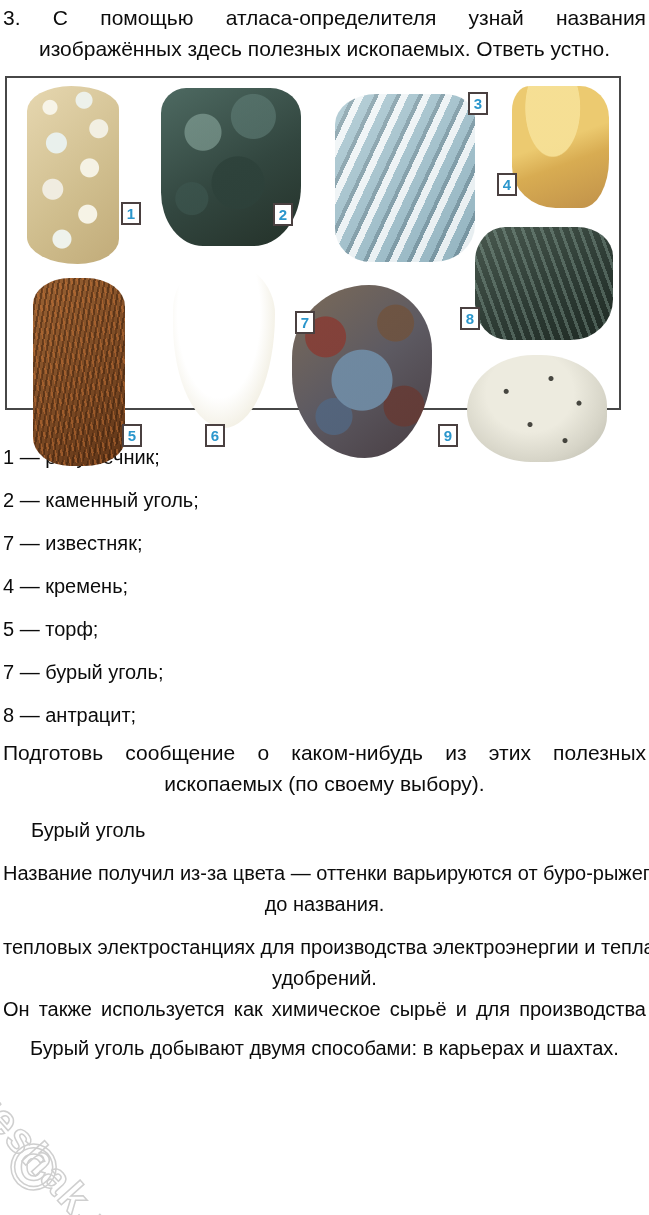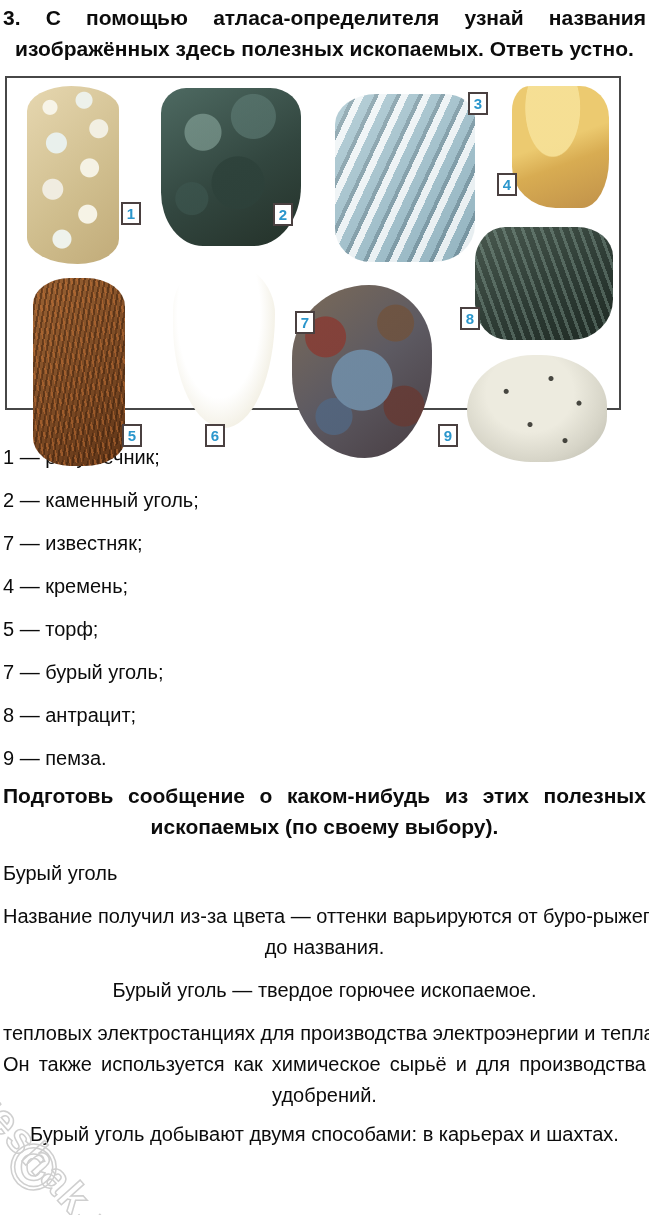--- a/index.html
+++ b/index.html
@@ -4,21 +4,21 @@
 <style>
   html,body{margin:0;padding:0;}
   body{
     width:649px;height:1215px;overflow:hidden;position:relative;
     background:#ffffff;color:#0c0c0c;
     font-family:"Liberation Sans","DejaVu Sans",sans-serif;
   }
   .content{position:relative;z-index:1;padding:2px 3px 0 3px;}
   .line{display:block;white-space:nowrap;line-height:31px;text-align:center;}
   .stretch{white-space:normal;text-align:justify;text-align-last:justify;}
-  .task-heading{font-size:21px;font-weight:700;}
+  .task-heading{font-size:21px;font-weight:400;}
   
   .figure{
     position:relative;margin:12px 0 0 2px;width:612px;height:330px;
     border:2px solid #474747;background:#ffffff;
   }
   .mineral{position:absolute;}
   .label-box{
     position:absolute;width:20px;height:23px;box-sizing:border-box;
     border:2px solid #4a4040;background:#ffffff;
     display:flex;align-items:center;justify-content:center;
@@ -83,21 +83,21 @@
       radial-gradient(circle at 28% 34%, rgba(30,30,25,.8) 0 2px, rgba(0,0,0,0) 3px),
       radial-gradient(circle at 60% 22%, rgba(30,30,25,.8) 0 2px, rgba(0,0,0,0) 3px),
       radial-gradient(circle at 80% 45%, rgba(30,30,25,.8) 0 2px, rgba(0,0,0,0) 3px),
       radial-gradient(circle at 45% 65%, rgba(30,30,25,.8) 0 2px, rgba(0,0,0,0) 3px),
       radial-gradient(circle at 70% 80%, rgba(30,30,25,.8) 0 2px, rgba(0,0,0,0) 3px),
       radial-gradient(ellipse at 45% 35%, #edebdf 0 40%, #d6d4c7 70%, #b7b6a9);}
   
   .answer-list{margin-top:26px;}
   .answer-item{font-size:20px;line-height:43px;white-space:nowrap;}
   
-  .report-title{margin-top:16px;font-size:20px;line-height:31px;}
+  .report-title{margin-top:16px;font-size:20px;line-height:31px;margin-left:28px;}
   .para{margin-top:12px;font-size:20px;}
   .para-last{margin-top:8px;font-size:20px;}
   
   .wm{position:absolute;z-index:2;pointer-events:none;color:rgba(0,0,0,0);
       -webkit-text-stroke:1.5px #cfcfcf;font-weight:700;}
   .wm-symbol{left:10px;top:1130px;font-size:64px;}
   .wm-text{left:2px;top:1082px;font-size:42px;letter-spacing:2px;
       transform:rotate(48deg);transform-origin:0 0;}
 </style>
 </head>
@@ -133,43 +133,39 @@
   </div>
 
   <div class="answer-list">
     <div class="answer-item">1 — ракушечник;</div>
     <div class="answer-item">2 — каменный уголь;</div>
     <div class="answer-item">7 — известняк;</div>
     <div class="answer-item">4 — кремень;</div>
     <div class="answer-item">5 — торф;</div>
     <div class="answer-item">7 — бурый уголь;</div>
     <div class="answer-item">8 — антрацит;</div>
-    <div class="answer-item">9 — пемза.</div>
   </div>
 
   <div class="task-heading">
     <span class="line stretch">Подготовь сообщение о каком-нибудь из этих полезных</span>
     <span class="line">ископаемых (по своему выбору).</span>
   </div>
 
   <div class="report-title">Бурый уголь</div>
 
   <div class="para">
     <span class="line">Название получил из-за цвета — оттенки варьируются от буро-рыжего</span>
     <span class="line">до названия.</span>
   </div>
 
-  <div class="para">
-    <span class="line">Бурый уголь — твердое горючее ископаемое.</span>
-  </div>
 
   <div class="para">
     <span class="line">тепловых электростанциях для производства электроэнергии и тепла.</span>
+    <span class="line">удобрений.</span>
     <span class="line stretch">Он также используется как химическое сырьё и для производства</span>
-    <span class="line">удобрений.</span>
   </div>
 
   <div class="para-last">
     <span class="line">Бурый уголь добывают двумя способами: в карьерах и шахтах.</span>
   </div>
 
 </div>
 
 <div class="wm wm-symbol">©</div>
 <div class="wm wm-text">reshak.ru</div>

